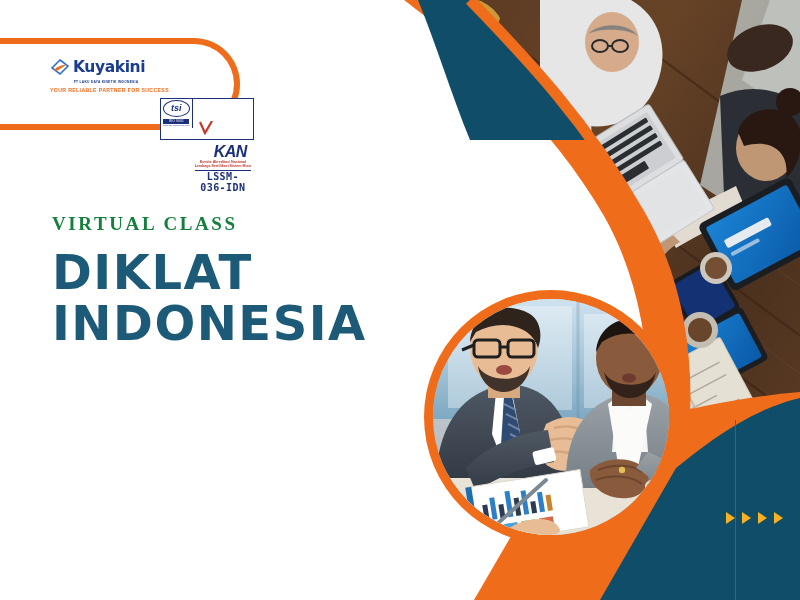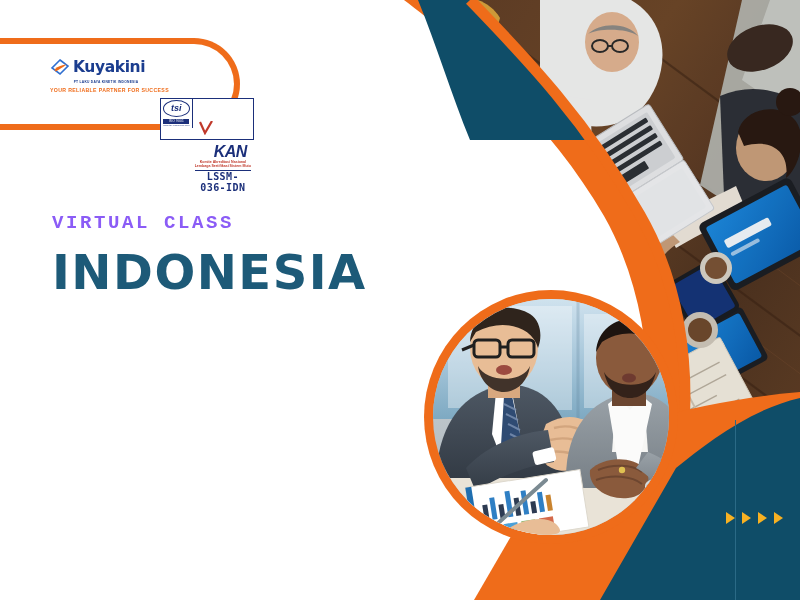--- a/index.html
+++ b/index.html
@@ -73,22 +73,22 @@
   .kan-l2{font-size:3.6px;color:#c0392b;font-weight:bold;line-height:1.25;text-align:center;white-space:nowrap;}
   .kan-code{
     margin-top:1px;font-size:10px;font-weight:bold;color:#1b2f7a;letter-spacing:.4px;
     border-top:1px solid #1b2f7a;padding-top:.5px;width:100%;text-align:center;
     font-family:"DejaVu Sans Mono", monospace;
   }
 
   
   .headline{position:absolute;left:52px;top:214px;z-index:25;}
   .eyebrow{
-    font-size:19px;font-weight:bold;color:#8b5cf6;letter-spacing:2.6px;
-    font-family:Liberation Mono, monospace;line-height:1;margin-bottom:14px;
+    font-size:19px;font-weight:bold;color:#15803d;letter-spacing:2.6px;
+    font-family:Liberation Serif, serif;line-height:1;margin-bottom:14px;
   }
   .t1,.t2{
     font-size:48px;font-weight:bold;color:#1d5a78;letter-spacing:1.5px;
     font-family:"DejaVu Sans", sans-serif;line-height:1.06;
   }
 
   
   .arrows{position:absolute;left:726px;top:512px;display:flex;gap:7px;z-index:40;}
   .arrow{
     width:0;height:0;border-left:9px solid #f7b123;
@@ -481,20 +481,21 @@
         </div>
         <div class="kan-l1">Komite Akreditasi Nasional</div>
         <div class="kan-l2">Lembaga Sertifikasi Sistem Mutu</div>
         <div class="kan-code">LSSM-036-IDN</div>
       </div>
     </div>
   </div>
 
   <div class="headline">
     <div class="eyebrow">VIRTUAL CLASS</div>
+    <div class="t1">DIKLAT</div>
     <div class="t2">INDONESIA</div>
   </div>
 
   <div class="vline"></div>
   <div class="arrows">
     <span class="arrow"></span>
     <span class="arrow"></span>
     <span class="arrow"></span>
     <span class="arrow"></span>
   </div>

